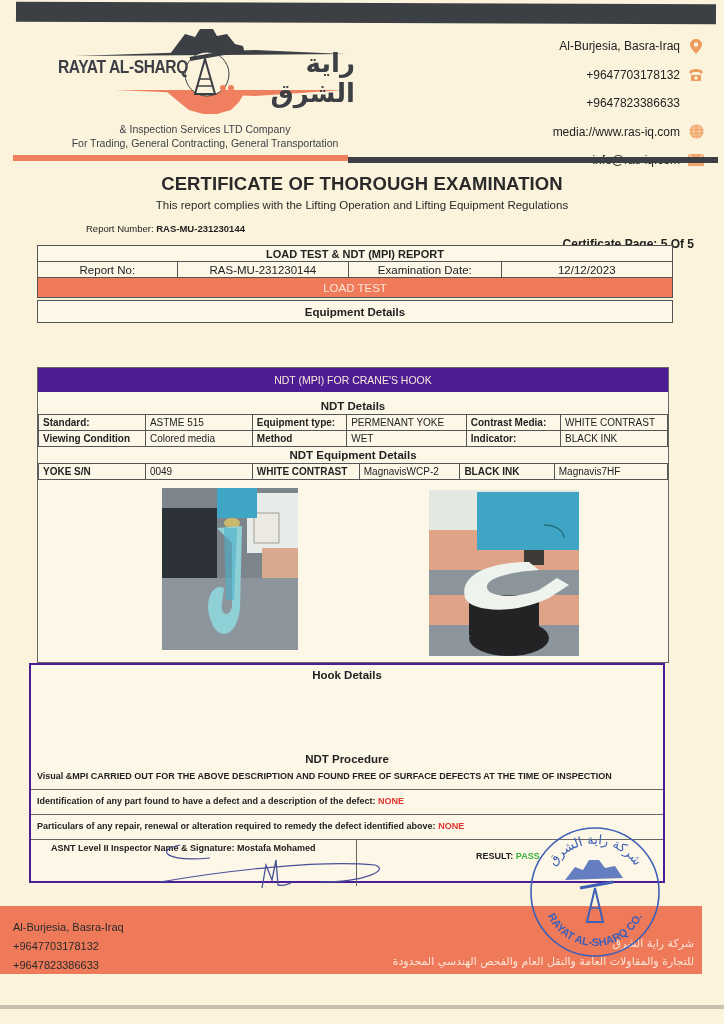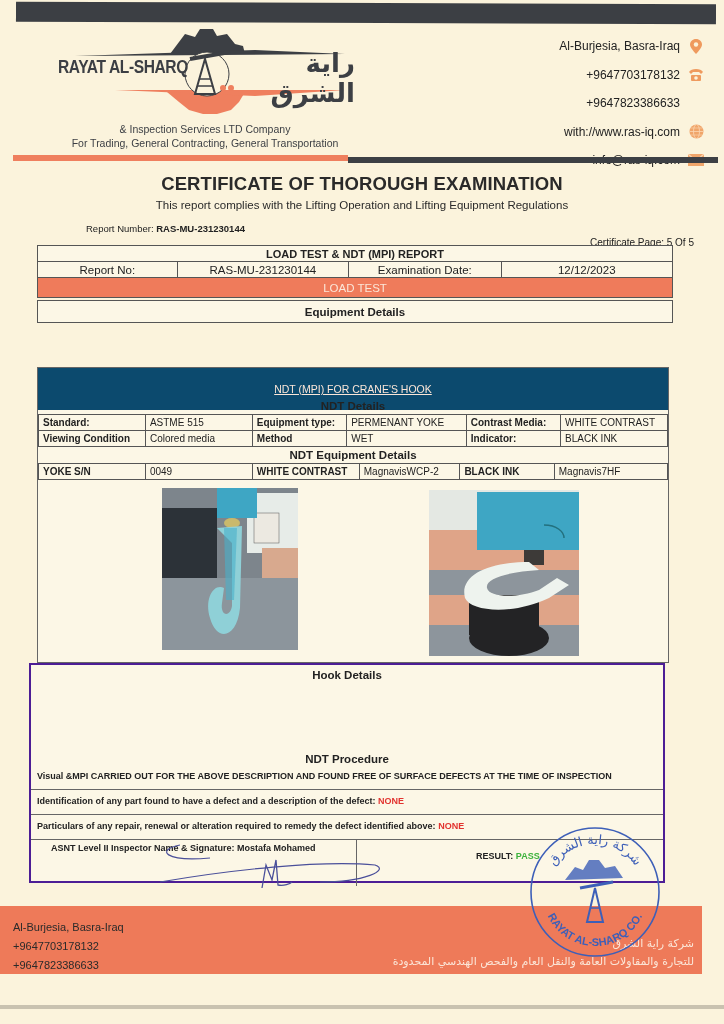--- a/index.html
+++ b/index.html
@@ -67,21 +67,21 @@
   }
   .cert-sub {
     position: absolute; left: 0; top: 199px; width: 724px; text-align: center;
     font-size: 11.5px; color: #2a2a2a;
   }
   .report-number {
     position: absolute; left: 40px; top: 223px; font-size: 9.5px; color: #222; margin-left: 46px;
   }
   .report-number b { font-weight: bold; }
   .cert-page {
-    position: absolute; right: 30px; top: 237px; font-size: 10px; color: #222;
+    position: absolute; right: 30px; top: 237px; font-size: 12px; color: #222; font-weight: bold;
   }
 
   table { border-collapse: collapse; }
   td { border: 1px solid #555; }
 
   
   .lt-table { position: absolute; left: 37px; top: 245px; width: 636px; }
   .lt-table td { font-size: 11.5px; text-align: center; height: 16px; padding: 0 4px; background: #fcf7e6; }
   .lt-table .hdr td { font-weight: bold; font-size: 11px; }
   .orange-band {
@@ -91,23 +91,23 @@
   .eq-table { position: absolute; left: 37px; top: 300px; width: 636px; }
   .eq-table td { font-size: 11.5px; height: 24px; text-align: center; background: #fcf7e6; }
   .eq-table .hdr td { font-weight: bold; height: 22px; font-size: 11.5px; }
 
   
   .ndt-wrap {
     position: absolute; left: 37px; top: 367px; width: 632px; height: 296px;
     border: 1px solid #666; background: #fcf7e6;
   }
   .ndt-band {
-    position: absolute; left: 0; top: 0; width: 100%; height: 42px;
-    background: #0c4a6e; color: #fbe6d8; font-size: 10.5px;
-    display: flex; align-items: center; justify-content: center; text-decoration: underline;
+    position: absolute; left: 0; top: 0; width: 100%; height: 24px;
+    background: #4c1d95; color: #fbe6d8; font-size: 10.5px;
+    display: flex; align-items: center; justify-content: center;
   }
   .ndt-sub-title {
     position: absolute; left: 0; width: 100%; text-align: center;
     font-weight: bold; font-size: 11.5px; color: #222;
   }
   .ndt-table { position: absolute; left: 0; width: 100%; }
   .ndt-table td { font-size: 10px; height: 16px; padding: 0 4px; background: #fcf7e6; }
   .ndt-table td.b { font-weight: bold; }
 
   .photo {
@@ -213,21 +213,21 @@
             <rect x="3" y="7" width="10" height="6" rx="1" fill="#ef9a5e"></rect>
             <circle cx="8" cy="10" r="1.8" fill="#fbf3dc"></circle>
           </svg>
       </span>
     </div>
     <div class="contact-row">
       <span>+9647823386633</span>
       <span class="ico blank"></span>
     </div>
     <div class="contact-row">
-      <span>with://www.ras-iq.com</span>
+      <span>media://www.ras-iq.com</span>
       <span class="ico">
         <svg width="15" height="15" viewBox="0 0 15 15">
             <circle cx="7.5" cy="7.5" r="7" fill="#f0a56a"></circle>
             <ellipse cx="7.5" cy="7.5" rx="3" ry="7" fill="none" stroke="#fbd7b4" stroke-width="0.8"></ellipse>
             <line x1="0.5" y1="7.5" x2="14.5" y2="7.5" stroke="#fbd7b4" stroke-width="0.8"></line>
             <line x1="1.5" y1="4" x2="13.5" y2="4" stroke="#fbd7b4" stroke-width="0.6"></line>
             <line x1="1.5" y1="11" x2="13.5" y2="11" stroke="#fbd7b4" stroke-width="0.6"></line>
           </svg>
       </span>
     </div>

